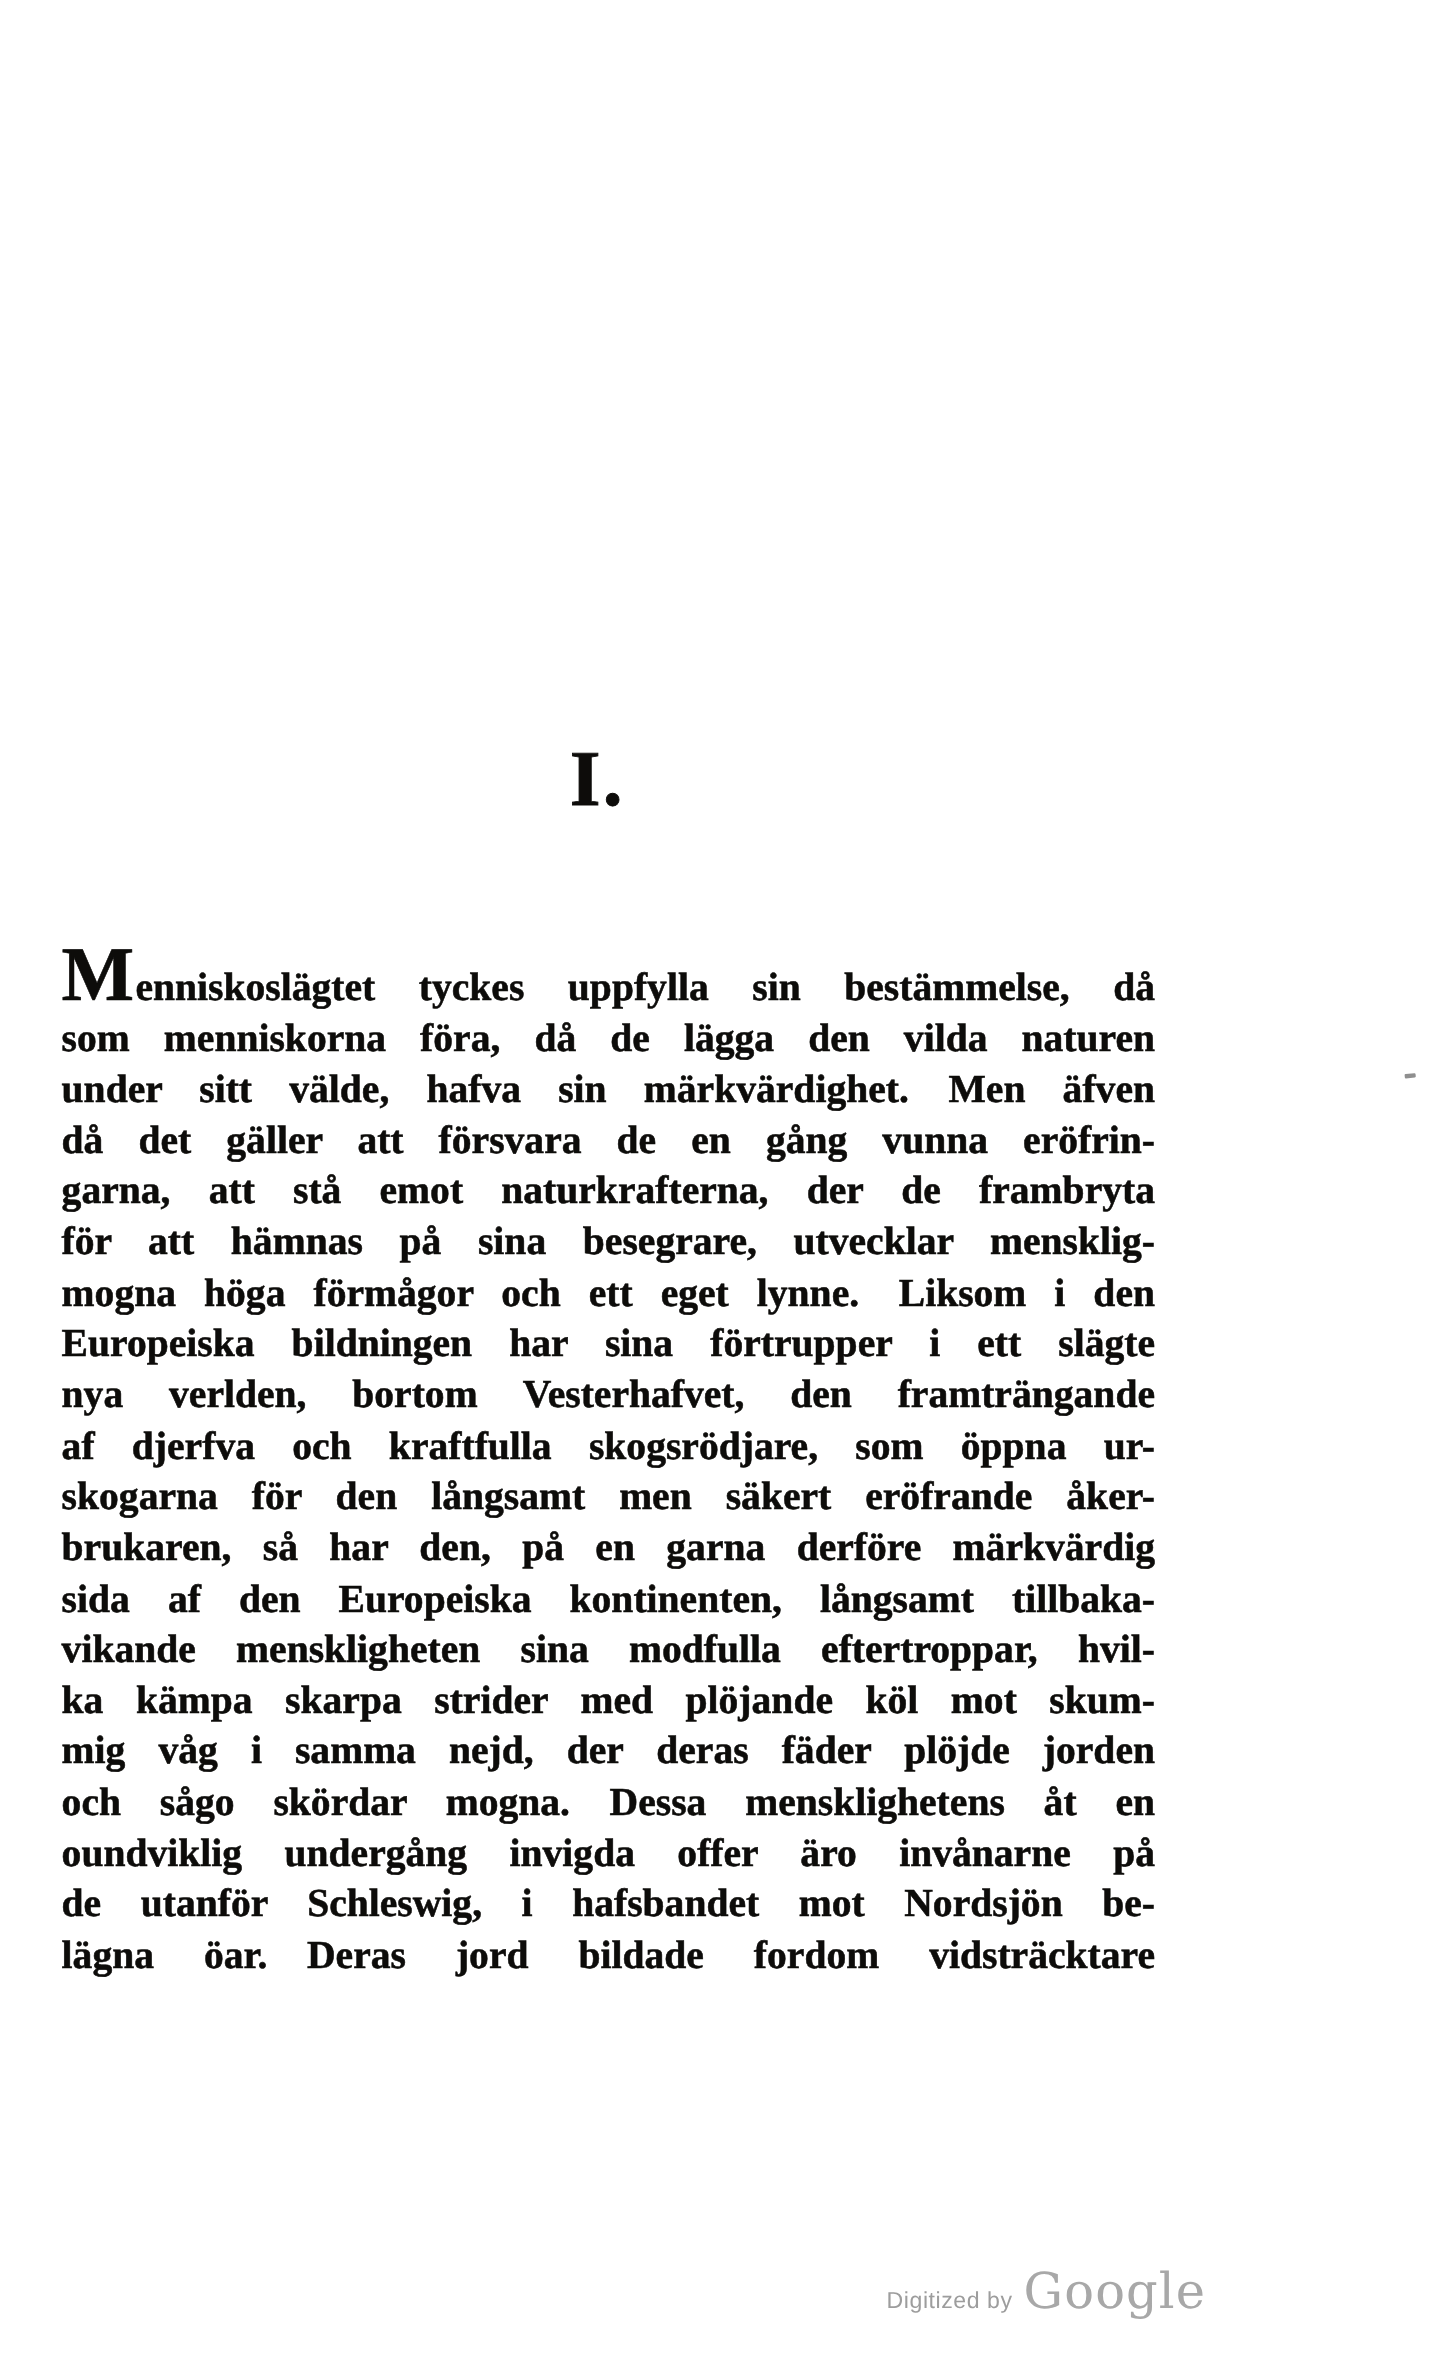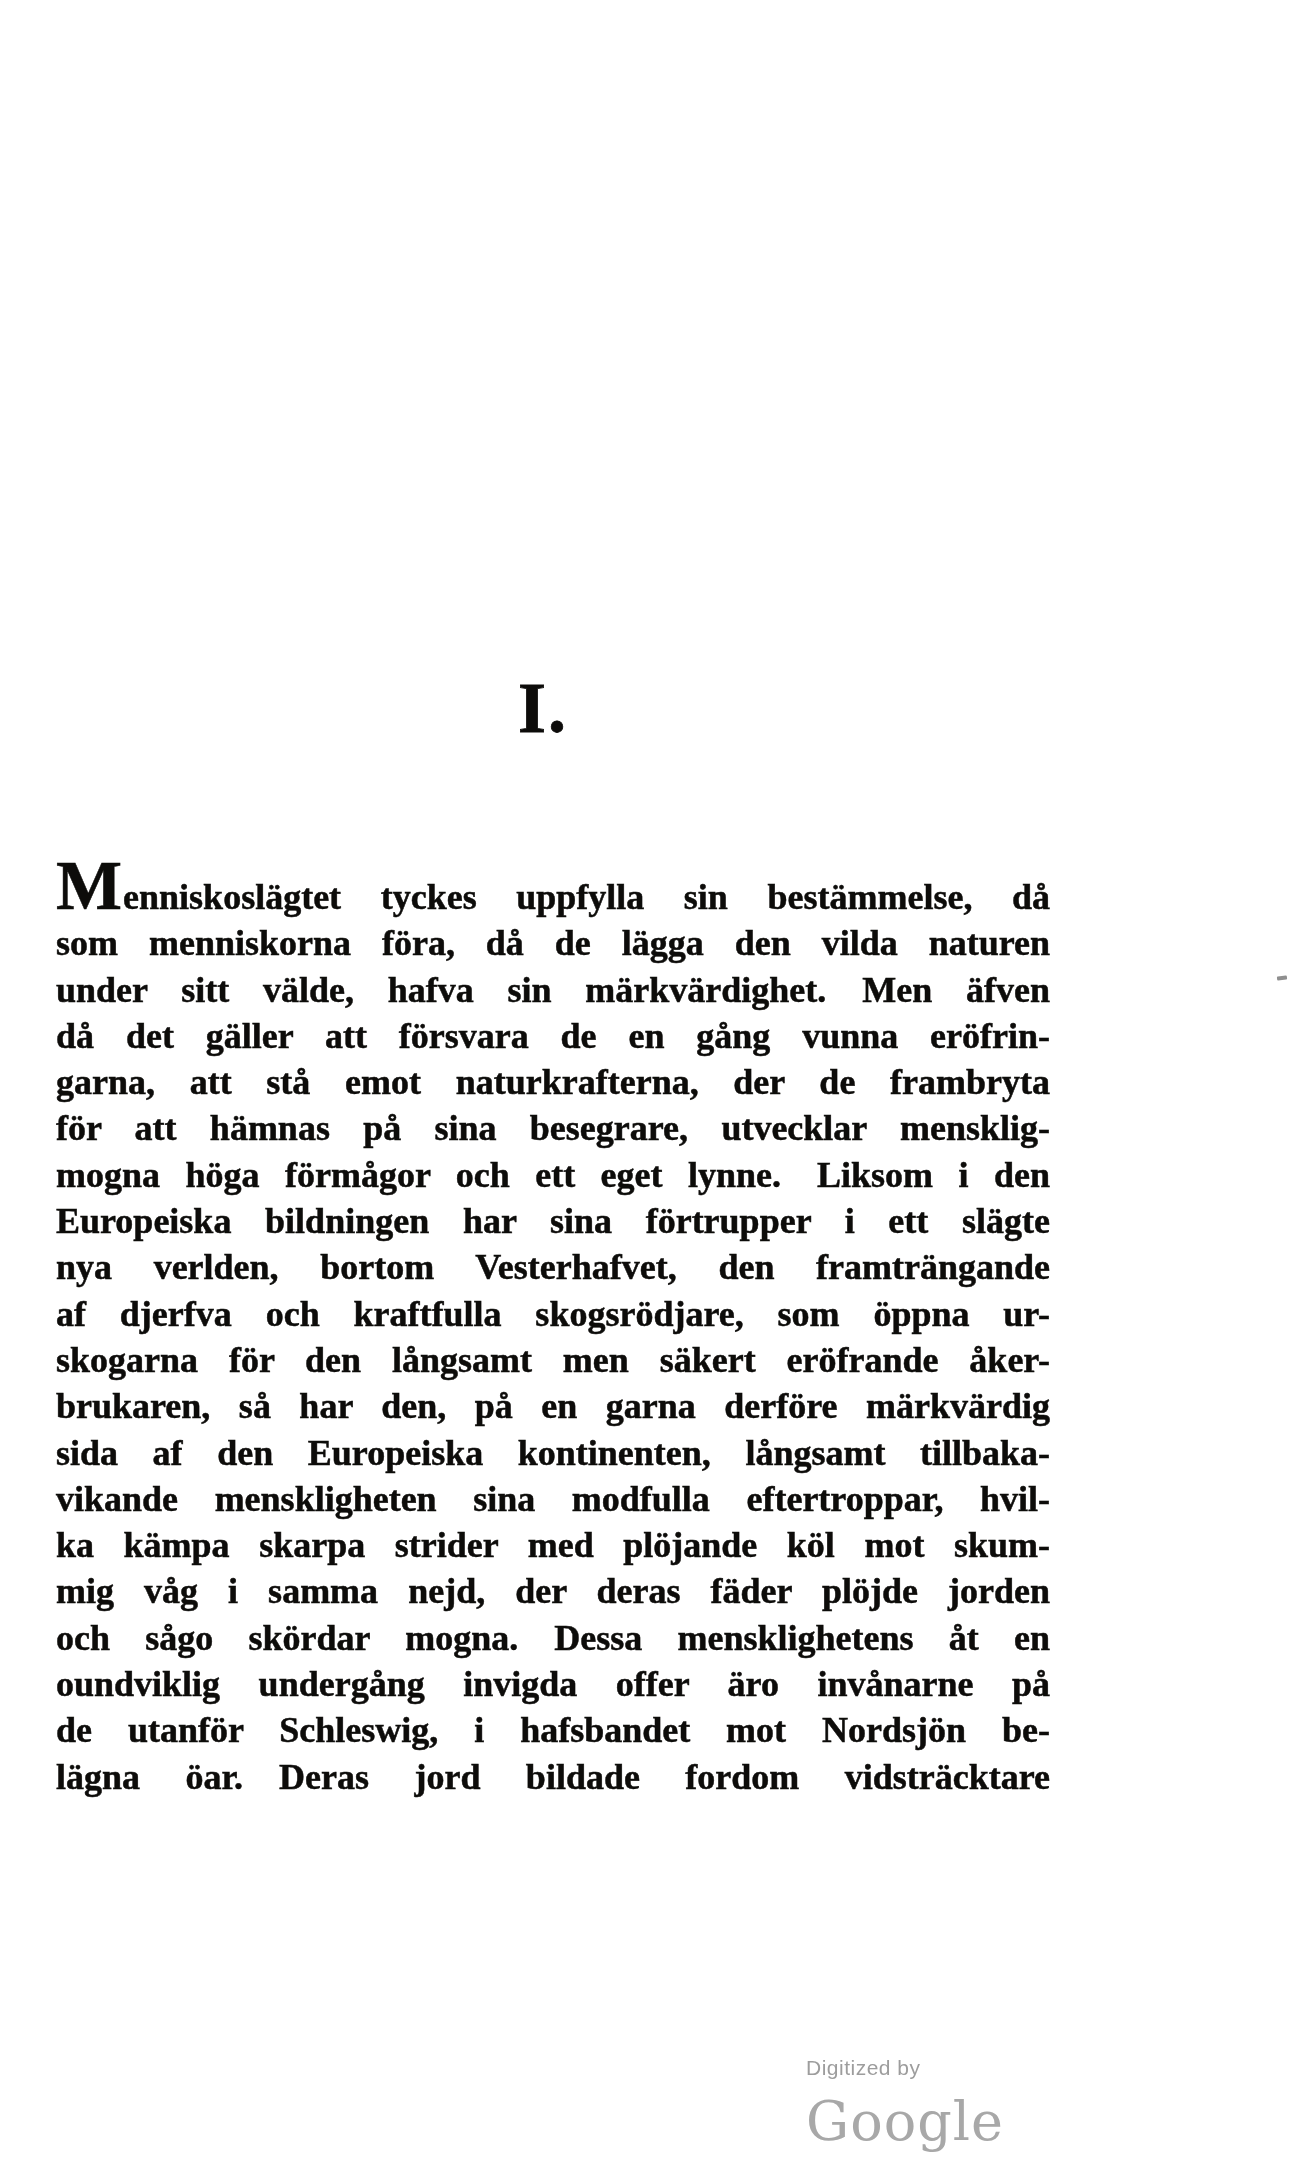--- a/index.html
+++ b/index.html
@@ -59,31 +59,30 @@
     border-radius: 1px;
     transform: rotate(-6deg);
   }
   .watermark {
     position: absolute;
     left: 806px;
     top: 2056px;
     display: flex;
     align-items: baseline;
     gap: 10px;
-    flex-direction: column;
   }
   .digitized-label {
     font-family: "Liberation Sans", sans-serif;
     font-size: 21px;
     color: #9d9d9d;
     letter-spacing: 0.5px;
   }
   .google-wordmark {
     font-family: "DejaVu Serif", serif;
-    font-size: 54px;
+    font-size: 45px;
     color: #a8a8a8;
     letter-spacing: 1px;
     text-align: right;
   }
 </style>
 </head>
 <body>
 
 <div class="page">
 

